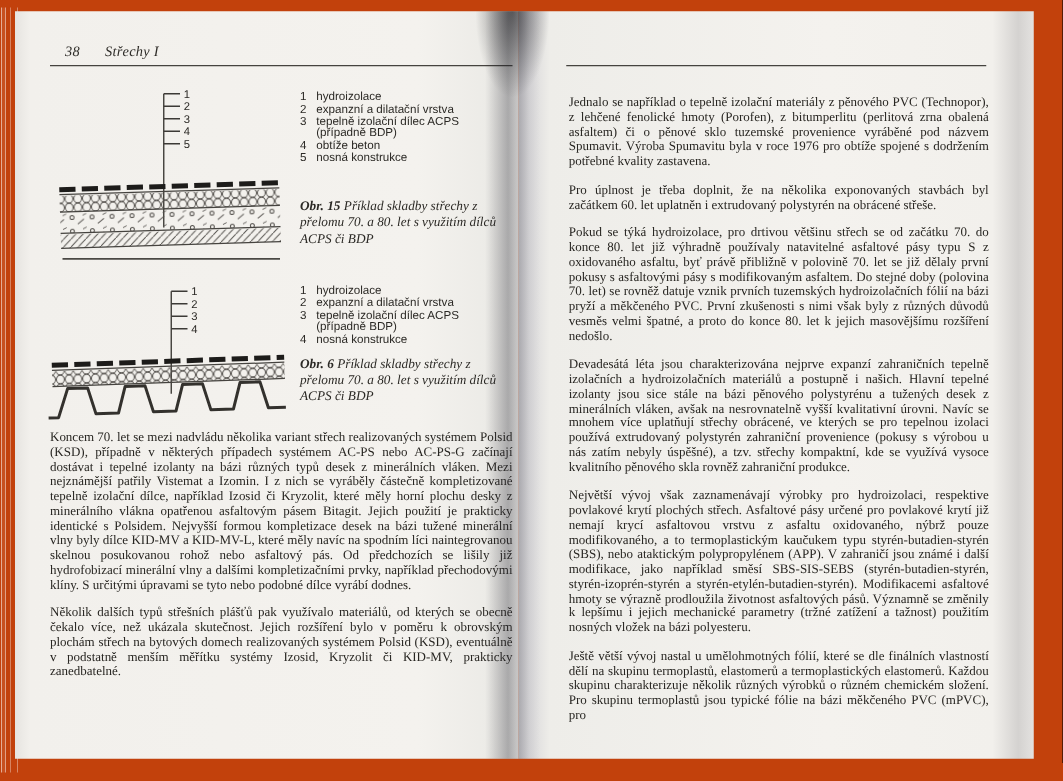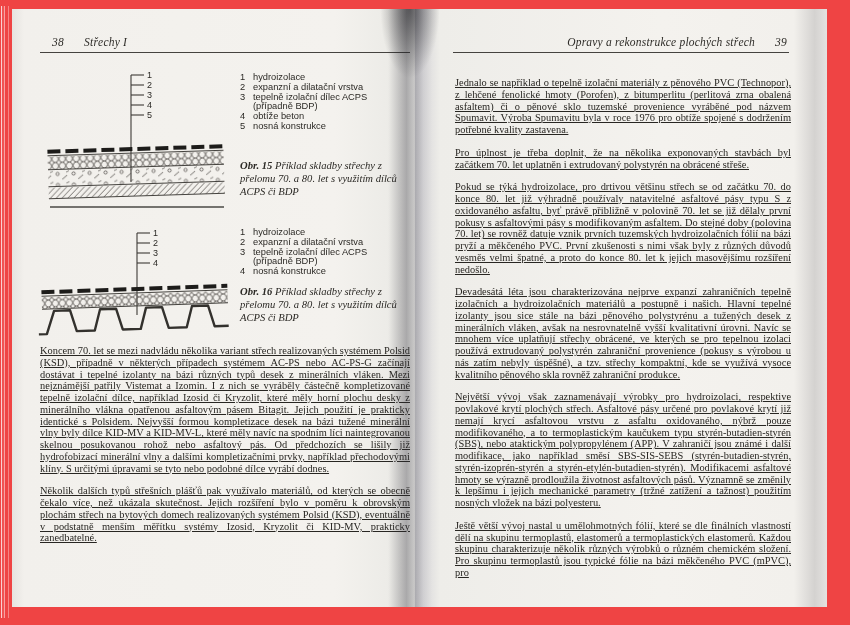--- a/index.html
+++ b/index.html
@@ -1,16 +1,16 @@
 <!DOCTYPE html>
 <html><head>
 <meta charset="utf-8">
 <style>
   html,body{margin:0;padding:0;background:#000;}
-  .stage{position:relative;width:850px;height:625px;background:#ef4444;overflow:hidden;
+  .stage{position:relative;width:850px;height:625px;background:#c2410c;overflow:hidden;
          font-family:"Liberation Serif","DejaVu Serif",serif;color:#262420;}
   
   .edge-streaks{position:absolute;left:1px;top:6px;width:13px;height:612px;
     background:repeating-linear-gradient(90deg, rgba(255,255,255,.75) 0 1px, rgba(255,255,255,.08) 1px 3px,
       rgba(255,255,255,.5) 3px 4px, rgba(0,0,0,0) 4px 7px, rgba(255,255,255,.35) 7px 8px, rgba(0,0,0,0) 8px 13px);}
   .page{position:absolute;top:9px;height:598px;overflow:hidden;}
   .page-left{left:12px;width:403px;
     background:linear-gradient(90deg,#e6e4e0 0,#f2f0ec 3%,#f4f2ee 80%,#ecebe7 94%,#d9d8d6 100%);}
   .page-right{left:415px;width:412px;
     background:linear-gradient(90deg,#b9b8bc 0,#d9d8da 2%,#eeede9 6%,#f4f2ee 60%,#f2f0ec 92%,#d4d2d0 97%,#e4e2e0 100%);}
@@ -29,21 +29,21 @@
           font-size:9.3px;line-height:9.8px;color:#2b2925;}
   .legend .row{display:flex;}
   .legend .num{width:13px;flex:0 0 13px;}
   .legend .txt{white-space:pre-line;}
 
   
   .caption{position:absolute;width:172px;font-size:10.6px;line-height:13.2px;font-style:italic;color:#2b2925;}
   .caption .cap-label{font-weight:bold;font-style:italic;}
 
   
-  .body{position:absolute;text-align:justify;font-size:10.4px;line-height:11.75px;color:#282622;text-decoration:underline;}
+  .body{position:absolute;text-align:justify;font-size:10.4px;line-height:11.75px;color:#282622;}
   .body p{margin:0 0 11px 0;}
   .body-left{left:28px;top:336px;width:370px;}
   .body-right{left:40px;top:68px;width:336px;}
 
   svg text{font-family:"Liberation Sans","DejaVu Sans",sans-serif;font-size:9px;fill:#2b2925;}
 </style>
 </head>
 <body>
 
 <div class="stage">
@@ -165,41 +165,36 @@
         <span class="txt">tepelně izolační dílec ACPS
 (případně BDP)</span>
       </div>
       <div class="row">
         <span class="num">4</span>
         <span class="txt">nosná konstrukce</span>
       </div>
     </div>
 
     <p class="caption" style="left:228px;top:276px;margin:0;">
-      <span class="cap-label">Obr. 16</span>
+      <span class="cap-label">Obr. 6</span>
       <span>Příklad skladby střechy z přelomu 70. a 80. let s využitím dílců ACPS či BDP</span>
     </p>
 
     <div class="body body-left">
       <p>Koncem 70. let se mezi nadvládu několika variant střech realizovaných systémem Polsid (KSD), případně v některých případech systémem AC-PS nebo AC-PS-G začínají dostávat i tepelné izolanty na bázi různých typů desek z minerálních vláken. Mezi nejznámější patřily Vistemat a Izomin. I z nich se vyráběly částečně kompletizované tepelně izolační dílce, například Izosid či Kryzolit, které měly horní plochu desky z minerálního vlákna opatřenou asfaltovým pásem Bitagit. Jejich použití je prakticky identické s Polsidem. Nejvyšší formou kompletizace desek na bázi tužené minerální vlny byly dílce KID-MV a KID-MV-L, které měly navíc na spodním líci naintegrovanou skelnou posukovanou rohož nebo asfaltový pás. Od předchozích se lišily již hydrofobizací minerální vlny a dalšími kompletizačními prvky, například přechodovými klíny. S určitými úpravami se tyto nebo podobné dílce vyrábí dodnes.</p>
       <p>Několik dalších typů střešních plášťů pak využívalo materiálů, od kterých se obecně čekalo více, než ukázala skutečnost. Jejich rozšíření bylo v poměru k obrovským plochám střech na bytových domech realizovaných systémem Polsid (KSD), eventuálně v podstatně menším měřítku systémy Izosid, Kryzolit či KID-MV, prakticky zanedbatelné.</p>
     </div>
   </div>
 
   <div class="page page-right">
-    <div class="runhead" style="right:40px;top:27px;text-align:right;">
-      <span>Opravy a  rekonstrukce plochých střech</span>
-      <span style="display:inline-block;width:14px;"></span>
-      <span class="pgnum">39</span>
-    </div>
     <div class="headrule" style="left:38px;top:43px;width:336px;"></div>
 
     <div class="body body-right">
       <p>Jednalo se například o tepelně izolační materiály z pěnového PVC (Technopor), z lehčené fenolické hmoty (Porofen), z bitumperlitu (perlitová zrna obalená asfaltem) či o pěnové sklo tuzemské provenience vyráběné pod názvem Spumavit. Výroba Spumavitu byla v roce 1976 pro obtíže spojené s dodržením potřebné kvality zastavena.</p>
-      <p>Pro úplnost je třeba doplnit, že na několika exponovaných stavbách byl začátkem 70. let uplatněn i extrudovaný polystyrén na obrácené střeše.</p>
+      <p>Pro úplnost je třeba doplnit, že na několika exponovaných stavbách byl začátkem 60. let uplatněn i extrudovaný polystyrén na obrácené střeše.</p>
       <p>Pokud se týká hydroizolace, pro drtivou většinu střech se od začátku 70. do konce 80. let již výhradně používaly natavitelné asfaltové pásy typu S z oxidovaného asfaltu, byť právě přibližně v polovině 70. let se již dělaly první pokusy s asfaltovými pásy s modifikovaným asfaltem. Do stejné doby (polovina 70. let) se rovněž datuje vznik prvních tuzemských hydroizolačních fólií na bázi pryží a měkčeného PVC. První zkušenosti s nimi však byly z různých důvodů vesměs velmi špatné, a proto do konce 80. let k jejich masovějšímu rozšíření nedošlo.</p>
       <p>Devadesátá léta jsou charakterizována nejprve expanzí zahraničních tepelně izolačních a hydroizolačních materiálů a postupně i našich. Hlavní tepelné izolanty jsou sice stále na bázi pěnového polystyrénu a tužených desek z minerálních vláken, avšak na nesrovnatelně vyšší kvalitativní úrovni. Navíc se mnohem více uplatňují střechy obrácené, ve kterých se pro tepelnou izolaci používá extrudovaný polystyrén zahraniční provenience (pokusy s výrobou u nás zatím nebyly úspěšné), a tzv. střechy kompaktní, kde se využívá vysoce kvalitního pěnového skla rovněž zahraniční produkce.</p>
       <p>Největší vývoj však zaznamenávají výrobky pro hydroizolaci, respektive povlakové krytí plochých střech. Asfaltové pásy určené pro povlakové krytí již nemají krycí asfaltovou vrstvu z asfaltu oxidovaného, nýbrž pouze modifikovaného, a to termoplastickým kaučukem typu styrén-butadien-styrén (SBS), nebo ataktickým polypropylénem (APP). V zahraničí jsou známé i další modifikace, jako například směsí SBS-SIS-SEBS (styrén-butadien-styrén, styrén-izoprén-styrén a styrén-etylén-butadien-styrén). Modifikacemi asfaltové hmoty se výrazně prodloužila životnost asfaltových pásů. Významně se změnily k lepšímu i jejich mechanické parametry (tržné zatížení a tažnost) použitím nosných vložek na bázi polyesteru.</p>
       <p>Ještě větší vývoj nastal u umělohmotných fólií, které se dle finálních vlastností dělí na skupinu termoplastů, elastomerů a termoplastických elastomerů. Každou skupinu charakterizuje několik různých výrobků o různém chemickém složení. Pro skupinu termoplastů jsou typické fólie na bázi měkčeného PVC (mPVC), pro</p>
     </div>
   </div>
 
   <div class="gutter-shadow"></div>
   <div class="gutter-top"></div>
 </div>

